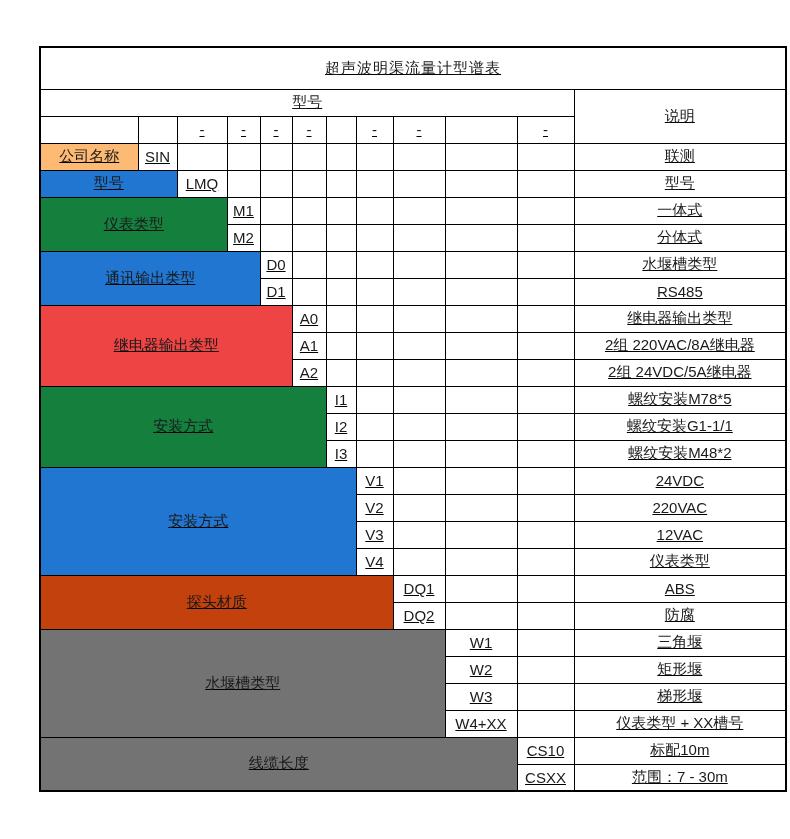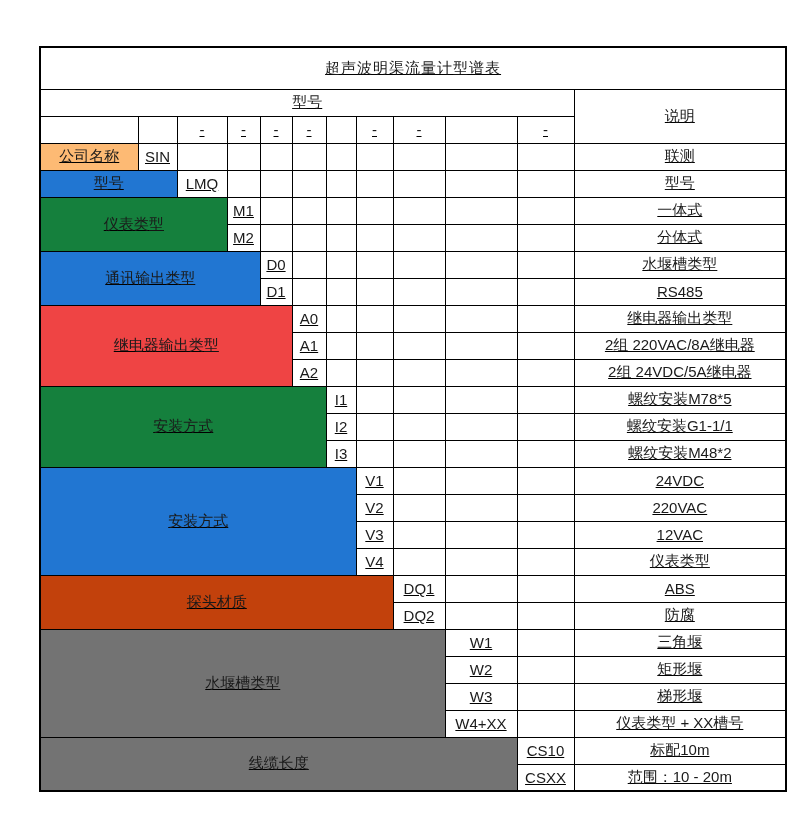--- a/index.html
+++ b/index.html
@@ -295,18 +295,18 @@
         <td class="desc">仪表类型 + XX槽号</td>
       </tr>
 
       <tr class="r">
         <td class="cat cat-last" colspan="10" rowspan="2" style="background-color: #737373;">线缆长度</td>
         <td class="code">CS10</td>
         <td class="desc">标配10m</td>
       </tr>
       <tr class="r">
         <td class="code">CSXX</td>
-        <td class="desc">范围：10 - 20m</td>
+        <td class="desc">范围：7 - 30m</td>
       </tr>
     </tbody>
       </table>
   </div>
 </div>
 
 </body></html>

